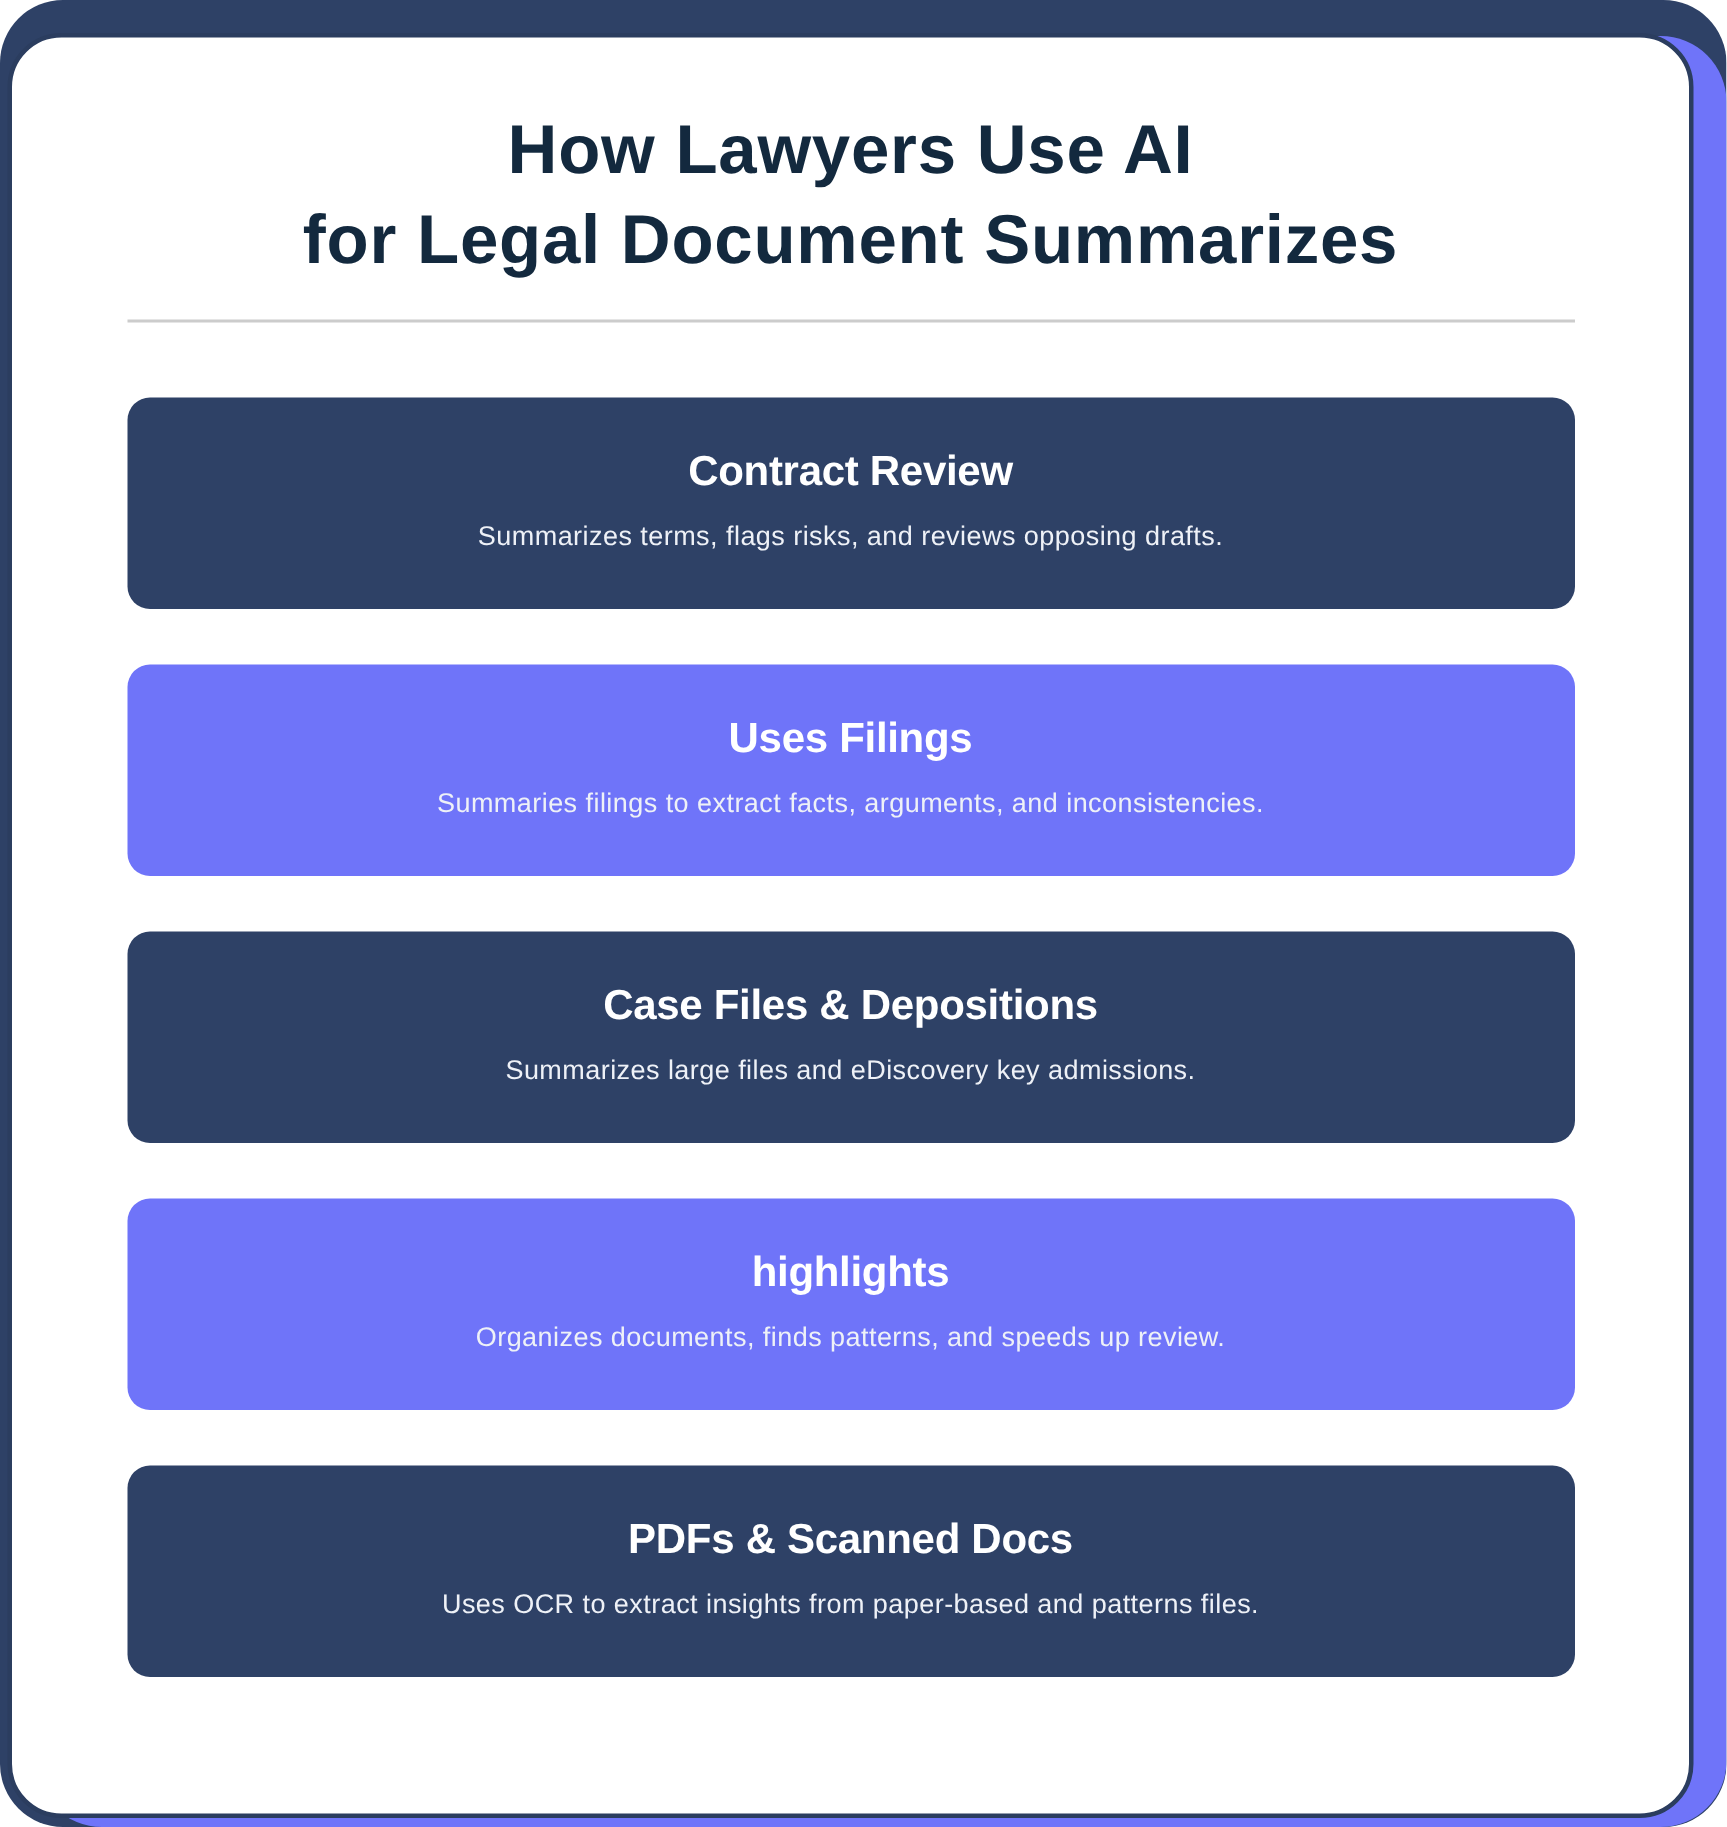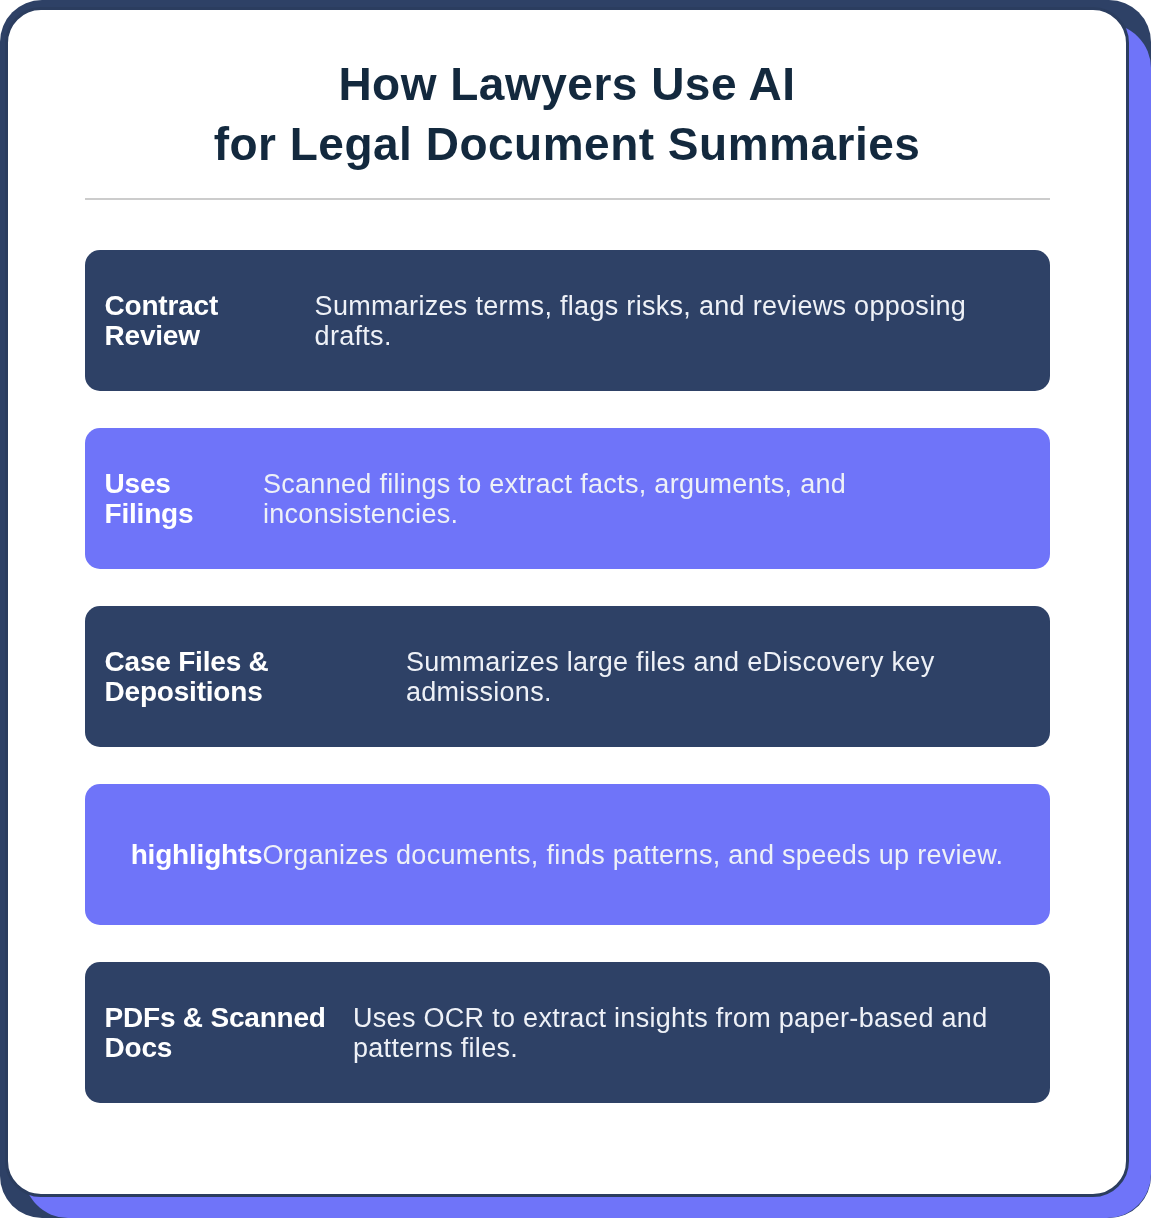--- a/index.html
+++ b/index.html
@@ -23,21 +23,21 @@
     position:absolute;inset:0;
     background:var(--navy);
     border-radius:42px;
   }
   .bg-purple{
     position:absolute;left:24px;top:24px;right:0;bottom:0;
     background:var(--purple);
     border-radius:44px;
   }
   .panel{
-    position:absolute;left:5px;top:7px;
+    position:absolute;left:5px;top:22px;
     width:1124px;height:1190px;
     background:#ffffff;
     border:3px solid var(--navy-border);
     border-radius:36px;
     padding-top:44px;
   }
   .title{
     text-align:center;
     color:var(--title-text);
     font-size:46px;
@@ -53,64 +53,64 @@
   }
   .cards{
     width:965px;
     margin:50px auto 0;
   }
   .card{
     height:141px;
     border-radius:15px;
     margin-bottom:37px;
     display:flex;
-    flex-direction:row;
+    flex-direction:column;
     justify-content:center;
     align-items:center;
     row-gap:13px;
     text-align:left;
     padding:0 20px;
   }
   .card.navy{background:var(--navy);}
   .card.purple{background:var(--purple);}
   .card-title{
     color:var(--card-text);
     font-size:28px;
     line-height:30px;
     font-weight:700;
     letter-spacing:-0.2px;
   }
   .card-desc{
     color:var(--card-subtext);
-    font-size:27px;
+    font-size:18px;
     line-height:30px;
     font-weight:400;
     letter-spacing:0.3px;
   }
 </style>
 </head>
 <body>
 
 <div class="canvas">
   <div class="bg-navy"></div>
   <div class="bg-purple"></div>
   <div class="panel">
     <h1 class="title">
       <span>How Lawyers Use AI</span>
-      <span>for Legal Document Summaries</span>
+      <span>for Legal Document Summarizes</span>
     </h1>
     <div class="divider"></div>
     <div class="cards">
         <div class="card navy">
           <div class="card-title">Contract Review</div>
           <div class="card-desc">Summarizes terms, flags risks, and reviews opposing drafts.</div>
         </div>
         <div class="card purple">
           <div class="card-title">Uses Filings</div>
-          <div class="card-desc">Scanned filings to extract facts, arguments, and inconsistencies.</div>
+          <div class="card-desc">Summaries filings to extract facts, arguments, and inconsistencies.</div>
         </div>
         <div class="card navy">
           <div class="card-title">Case Files &amp; Depositions</div>
           <div class="card-desc">Summarizes large files and eDiscovery key admissions.</div>
         </div>
         <div class="card purple">
           <div class="card-title">highlights</div>
           <div class="card-desc">Organizes documents, finds patterns, and speeds up review.</div>
         </div>
         <div class="card navy">

